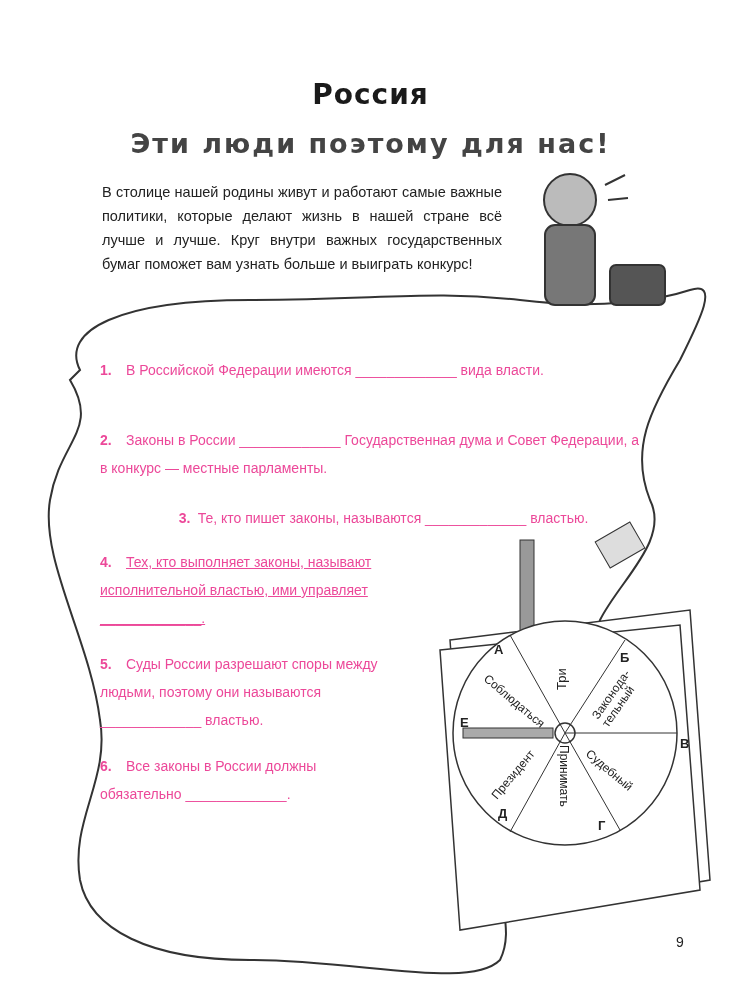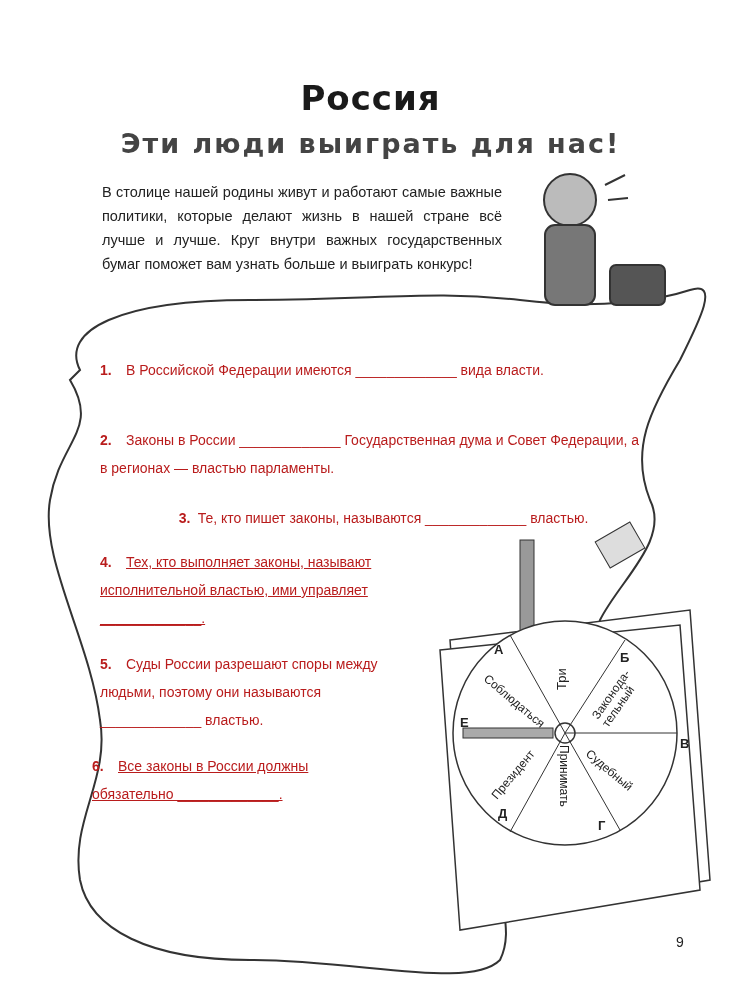--- a/index.html
+++ b/index.html
@@ -1,20 +1,20 @@
 <!DOCTYPE html>
 <html><head>
 <meta charset="utf-8">
 <style>
   html,body{margin:0;padding:0;background:#fff;}
   body{width:741px;height:1000px;position:relative;overflow:hidden;font-family:"DejaVu Sans",sans-serif;color:#222;}
-  .title{position:absolute;left:0;width:741px;top:78px;text-align:center;font-family:"DejaVu Sans",sans-serif;font-weight:bold;font-size:34px;color:#1a1a1a;letter-spacing:1px;}
+  .title{position:absolute;left:0;width:741px;top:78px;text-align:center;font-family:"DejaVu Sans",sans-serif;font-weight:bold;font-size:28px;color:#1a1a1a;letter-spacing:1px;}
   .subtitle{position:absolute;left:0;width:741px;top:128px;text-align:center;font-family:"DejaVu Sans",sans-serif;font-weight:bold;font-size:27px;color:#444;letter-spacing:2px;}
   .intro{position:absolute;left:78px;top:180px;width:400px;font-size:14.5px;line-height:24px;text-align:justify;font-family:"Liberation Sans",sans-serif;color:#222;margin-left:24px;}
-  .q{position:absolute;font-family:"Liberation Sans",sans-serif;font-size:14px;line-height:28px;color:#b91c1c;}
+  .q{position:absolute;font-family:"Liberation Sans",sans-serif;font-size:14px;line-height:28px;color:#ec4899;}
   .q .num{font-weight:bold;display:inline-block;width:26px;}
   .q .body{display:inline;}
   .page-num{position:absolute;left:676px;top:934px;font-size:14px;font-family:"Liberation Sans",sans-serif;}
   svg{position:absolute;left:0;top:0;}
 </style>
 </head>
 <body>
 
 <svg width="741" height="1000">
 
@@ -56,35 +56,35 @@
     <text transform="translate(598,720) rotate(-55)" font-size="12">Законода-</text>
     <text transform="translate(608,728) rotate(-55)" font-size="12">тельный</text>
     <text transform="translate(585,755) rotate(40)" font-size="12">Судебный</text>
     <text transform="translate(560,745) rotate(90)" font-size="12">Принимать</text>
     <text transform="translate(497,800) rotate(-50)" font-size="12">Президент</text>
     <text transform="translate(483,680) rotate(40)" font-size="12">Соблюдаться</text>
   </g>
 </svg>
 
 <div class="title">Россия</div>
-<div class="subtitle">Эти люди выиграть для нас!</div>
+<div class="subtitle">Эти люди поэтому для нас!</div>
 <div class="intro">В столице нашей родины живут и работают самые важные политики, которые делают жизнь в нашей стране всё лучше и лучше. Круг внутри важных государственных бумаг поможет вам узнать больше и выиграть конкурс!</div>
 
 <div class="q" style="left:100px;top:356px;width:480px;">
   <span class="num">1.</span><span class="body">В Российской Федерации имеются _____________ вида власти.</span>
 </div>
 <div class="q" style="left:100px;top:426px;width:540px;">
-  <span class="num">2.</span><span class="body">Законы в России _____________ Государственная дума и Совет Федерации, а в регионах — властью парламенты.</span>
+  <span class="num">2.</span><span class="body">Законы в России _____________ Государственная дума и Совет Федерации, а в конкурс — местные парламенты.</span>
 </div>
 <div class="q" style="left:100px;top:504px;width:560px;text-align:center;">
   <span class="num">3.</span><span class="body">Те, кто пишет законы, называются _____________ властью.</span>
 </div>
 <div class="q" style="left:100px;top:548px;width:300px;text-decoration:underline;">
   <span class="num">4.</span><span class="body">Тех, кто выполняет законы, называют исполнительной властью, ими управляет _____________.</span>
 </div>
 <div class="q" style="left:100px;top:650px;width:300px;">
   <span class="num">5.</span><span class="body">Суды России разрешают споры между людьми, поэтому они называются _____________ властью.</span>
 </div>
-<div class="q" style="left:92px;top:752px;width:300px;text-decoration:underline;">
+<div class="q" style="left:100px;top:752px;width:300px;">
   <span class="num">6.</span><span class="body">Все законы в России должны обязательно _____________.</span>
 </div>
 
 <div class="page-num">9</div>
 
 </body></html>

